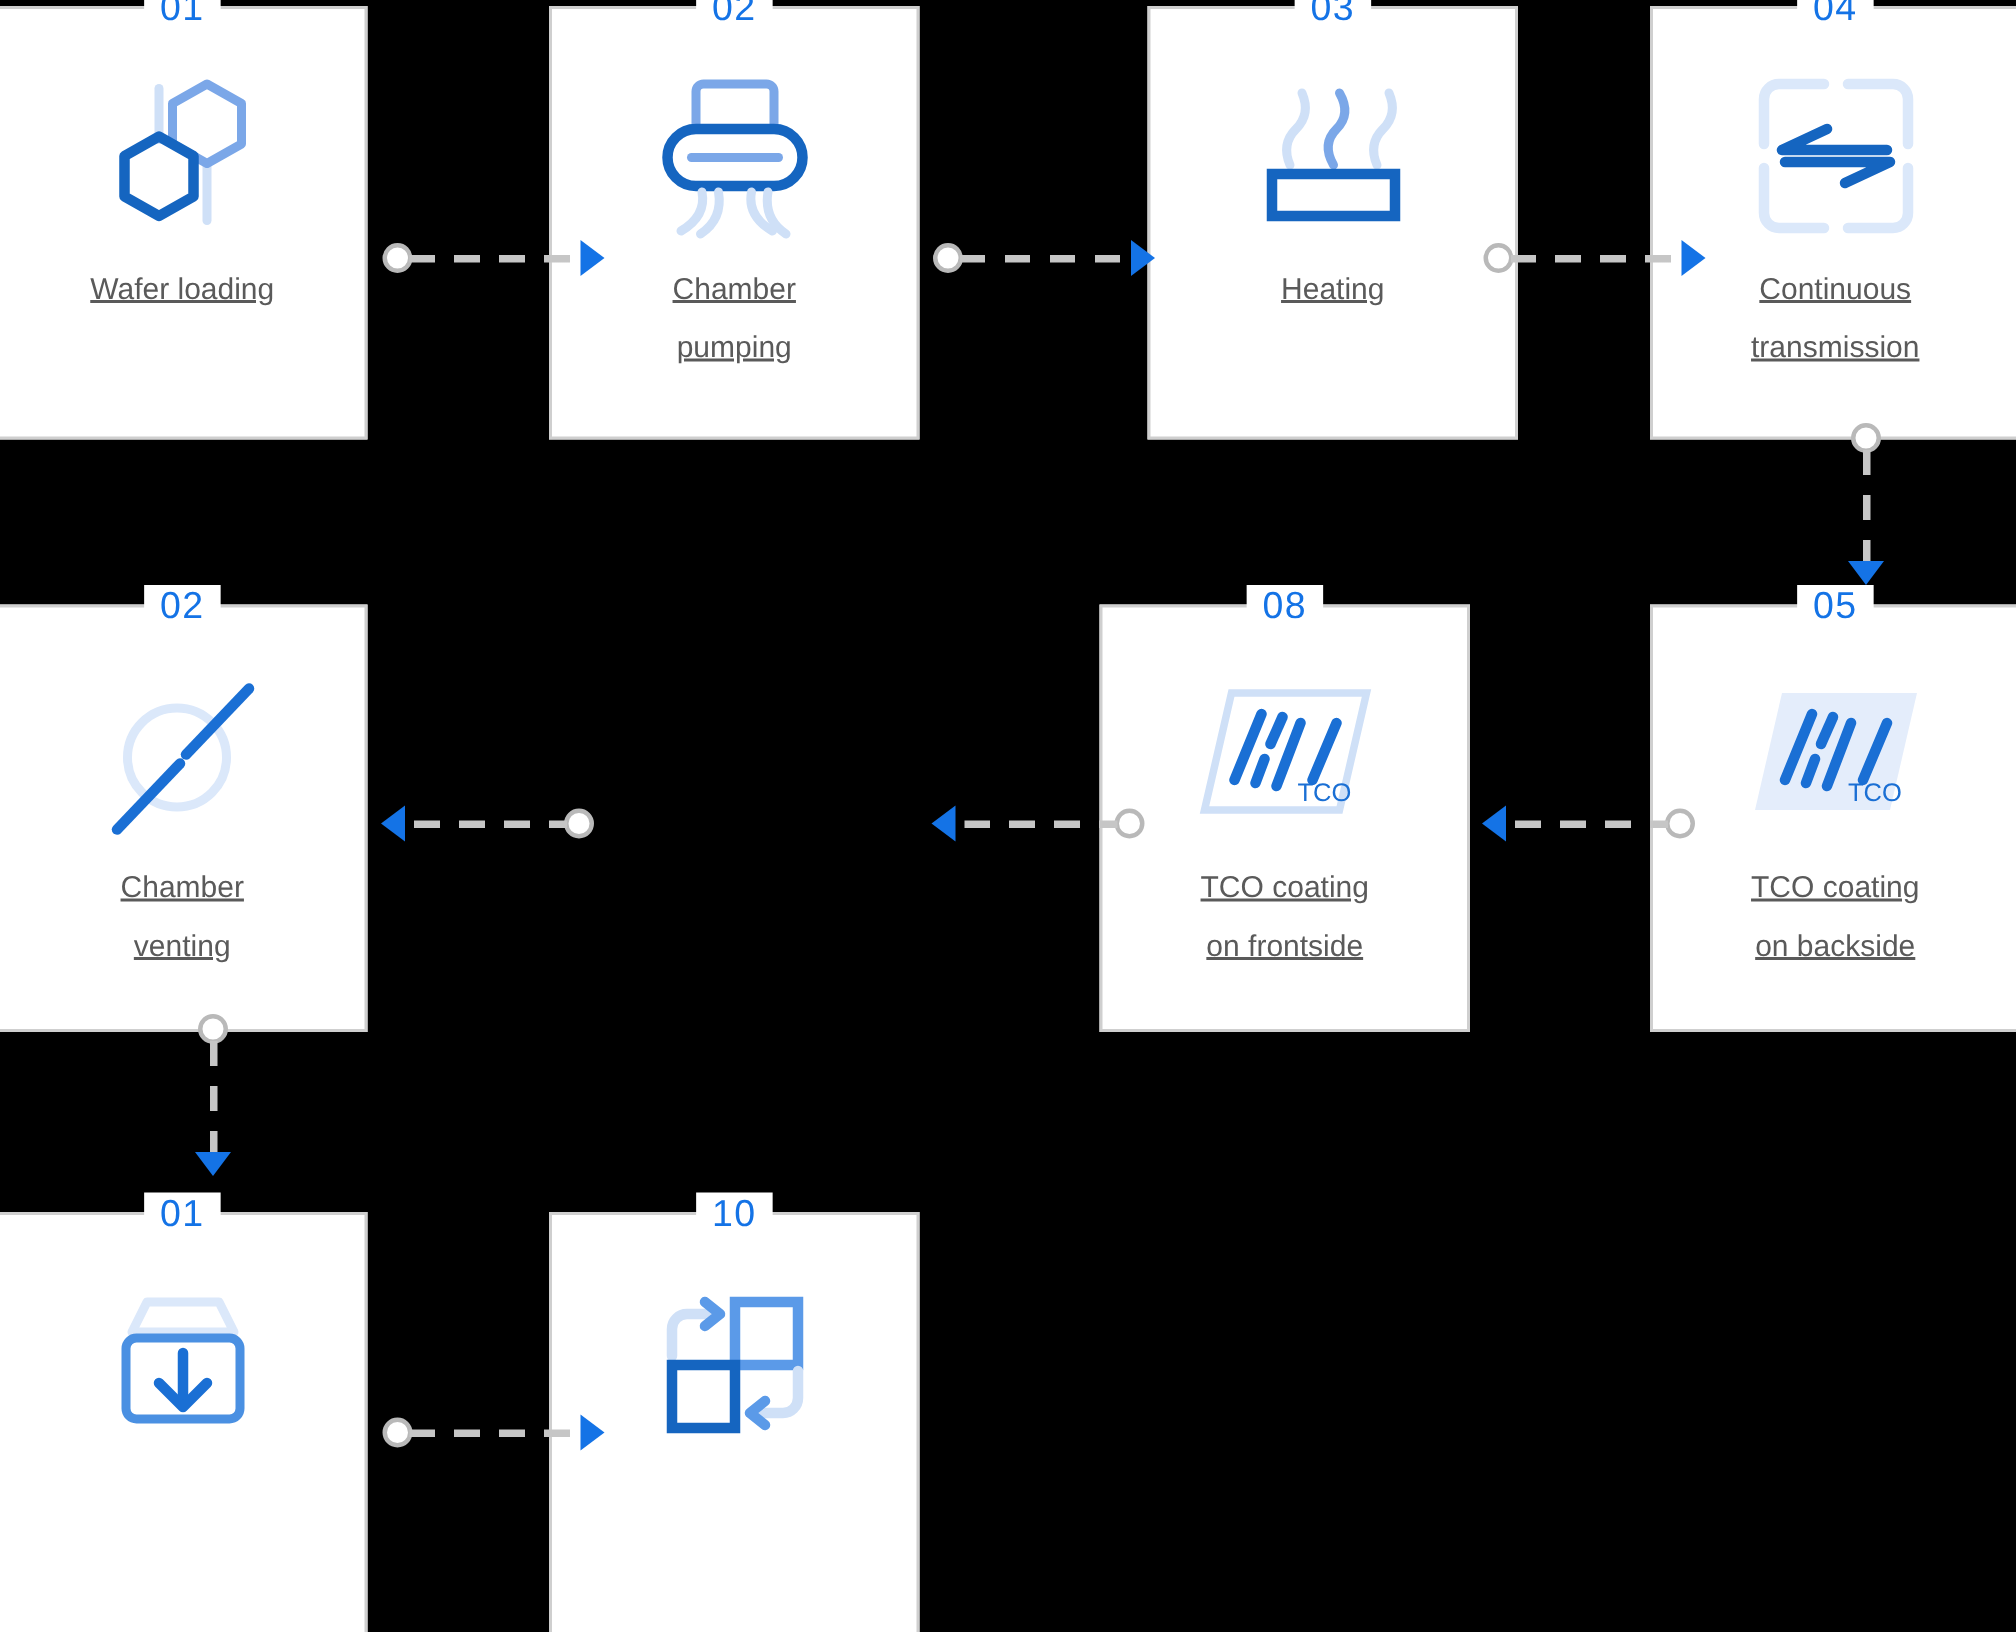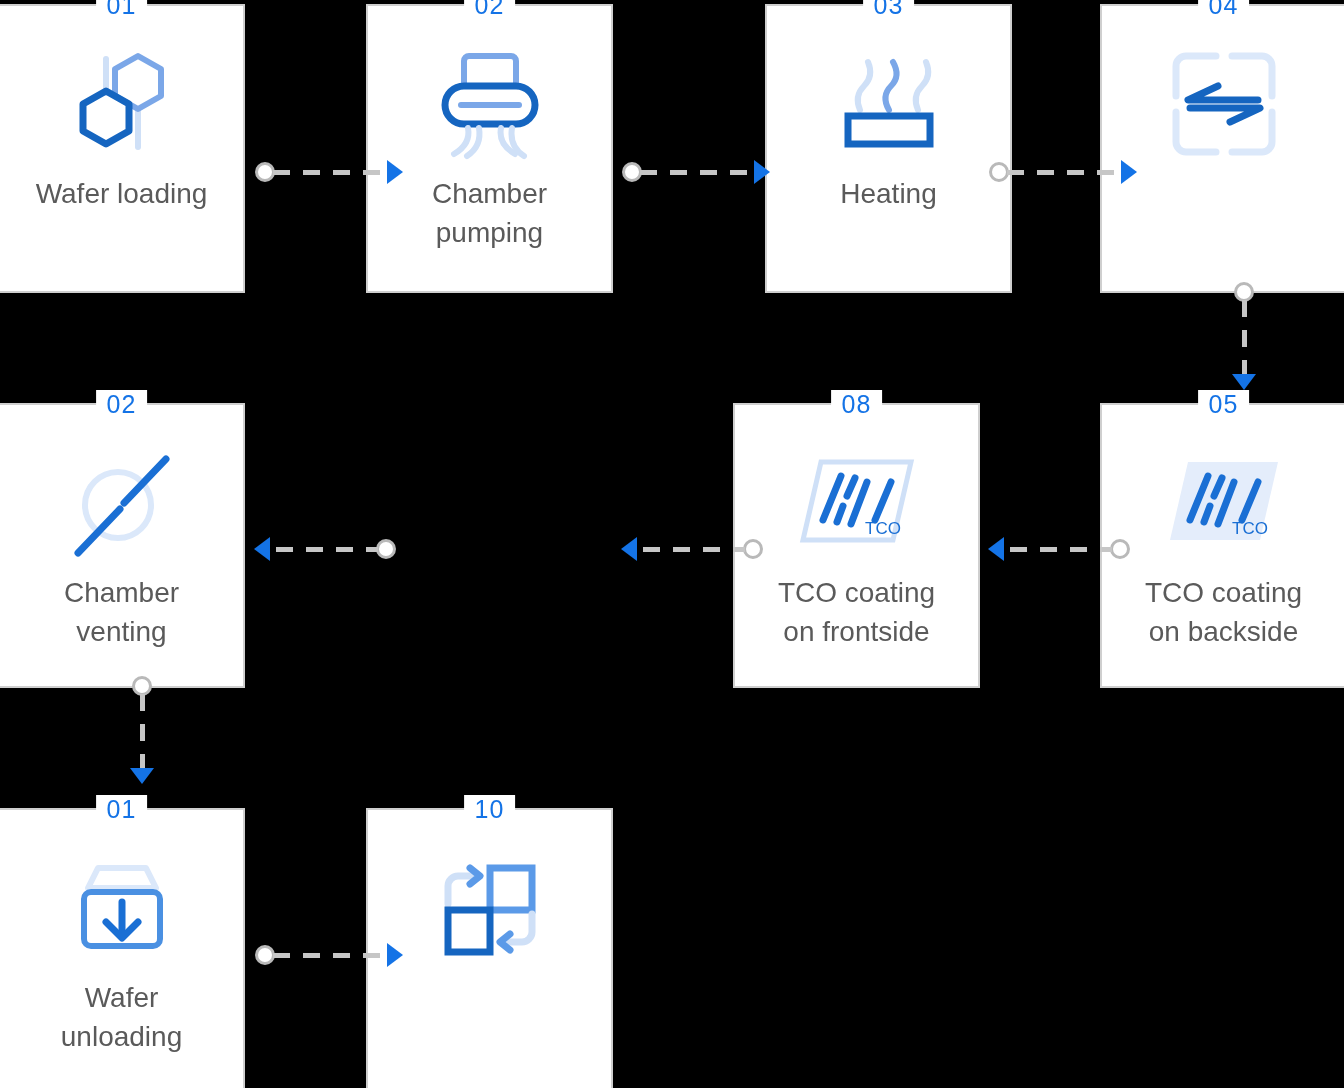--- a/index.html
+++ b/index.html
@@ -10,22 +10,22 @@
 
   
   .card{position:absolute;background:#fff;border:2px solid #cfcfcf;
         box-sizing:border-box;display:flex;flex-direction:column;
         align-items:center;justify-content:flex-start;}
   .card-num{position:absolute;top:-15px;left:50%;transform:translateX(-50%);
             background:#fff;color:#1473e6;font-size:25px;line-height:28px;
             padding:0 11px;letter-spacing:1px;white-space:nowrap;}
   .icon-wrap{width:120px;height:120px;margin-top:38px;display:flex;
              align-items:center;justify-content:center;}
-  .card-label{margin-top:10px;color:#5a5a5a;font-size:28px;line-height:39px;
-              text-align:center;padding:0 8px;white-space:pre-line;}
+  .card-label{margin-top:10px;color:#5a5a5a;font-size:20px;line-height:39px;
+              text-align:center;padding:0 8px;white-space:pre-line;text-decoration:underline;}
 
   
   .conn{position:absolute;}
   .dot{position:absolute;width:20px;height:20px;border-radius:50%;
        background:#fff;border:3px solid #b9b9b9;box-sizing:border-box;}
   .dash-h{position:absolute;height:5px;
           background:repeating-linear-gradient(to right,#c6c6c6 0 17px,transparent 17px 30px);}
   .dash-v{position:absolute;width:5px;
           background:repeating-linear-gradient(to bottom,#c6c6c6 0 17px,transparent 17px 30px);}
   .tri{position:absolute;width:0;height:0;}
@@ -90,20 +90,22 @@
     <div class="icon-wrap">
       <svg width="104" height="104" viewBox="0 0 104 104">
         <path d="M44 4 H14 a10 10 0 0 0 -10 10 v30" fill="none" stroke="#dbe8fa" stroke-width="7" stroke-linecap="round"></path>
         <path d="M60 4 H90 a10 10 0 0 1 10 10 v30" fill="none" stroke="#dbe8fa" stroke-width="7" stroke-linecap="round"></path>
         <path d="M44 100 H14 a10 10 0 0 1 -10 -10 v-30" fill="none" stroke="#dbe8fa" stroke-width="7" stroke-linecap="round"></path>
         <path d="M60 100 H90 a10 10 0 0 0 10 -10 v-30" fill="none" stroke="#dbe8fa" stroke-width="7" stroke-linecap="round"></path>
         <path d="M46 34 L16 48 H86" fill="none" stroke="#1565c0" stroke-width="7" stroke-linecap="round" stroke-linejoin="round"></path>
         <path d="M58 70 L88 56 H18" fill="none" stroke="#1565c0" stroke-width="7" stroke-linecap="round" stroke-linejoin="round"></path>
       </svg>
     </div>
+    <div class="card-label">Continuous
+transmission</div>
   </div>
 
   <div class="card" style="left:-2px;top:403px;width:247px;height:285px;">
     <div class="card-num">02</div>
     <div class="icon-wrap">
       <svg width="108" height="108" viewBox="0 0 108 108">
         <circle cx="50" cy="56" r="33" fill="none" stroke="#dbe8fa" stroke-width="6"></circle>
         <line x1="98" y1="10" x2="56" y2="54" stroke="#1a6fd4" stroke-width="7" stroke-linecap="round"></line>
         <line x1="52" y1="60" x2="10" y2="104" stroke="#1a6fd4" stroke-width="7" stroke-linecap="round"></line>
       </svg>
@@ -150,22 +152,20 @@
   <div class="card" style="left:-2px;top:808px;width:247px;height:285px;">
     <div class="card-num">01</div>
     <div class="icon-wrap">
       <svg width="100" height="92" viewBox="0 0 100 92">
         <path d="M16 26 L26 6 H74 L84 26 Z" fill="none" stroke="#dbe8fa" stroke-width="6" stroke-linejoin="round"></path>
         <rect x="12" y="30" width="76" height="54" rx="7" fill="#fff" stroke="#4a90e2" stroke-width="6"></rect>
         <line x1="50" y1="40" x2="50" y2="74" stroke="#1a6fd4" stroke-width="7" stroke-linecap="round"></line>
         <path d="M34 60 L50 76 L66 60" fill="none" stroke="#1a6fd4" stroke-width="7" stroke-linecap="round" stroke-linejoin="round"></path>
       </svg>
     </div>
-    <div class="card-label">Wafer
-unloading</div>
   </div>
 
   <div class="card" style="left:366px;top:808px;width:247px;height:285px;">
     <div class="card-num">10</div>
     <div class="icon-wrap">
       <svg width="104" height="100" viewBox="0 0 104 100">
         <path d="M10 46 V28 a10 10 0 0 1 10 -10 H40" fill="none" stroke="#cfe0f7" stroke-width="7" stroke-linecap="round"></path>
         <path d="M32 10 L42 18 L32 26" fill="none" stroke="#5b9ae8" stroke-width="7" stroke-linecap="round" stroke-linejoin="round"></path>
         <rect x="52" y="10" width="42" height="42" fill="none" stroke="#5b9ae8" stroke-width="7"></rect>
         <rect x="10" y="52" width="42" height="42" fill="none" stroke="#1565c0" stroke-width="7"></rect>

